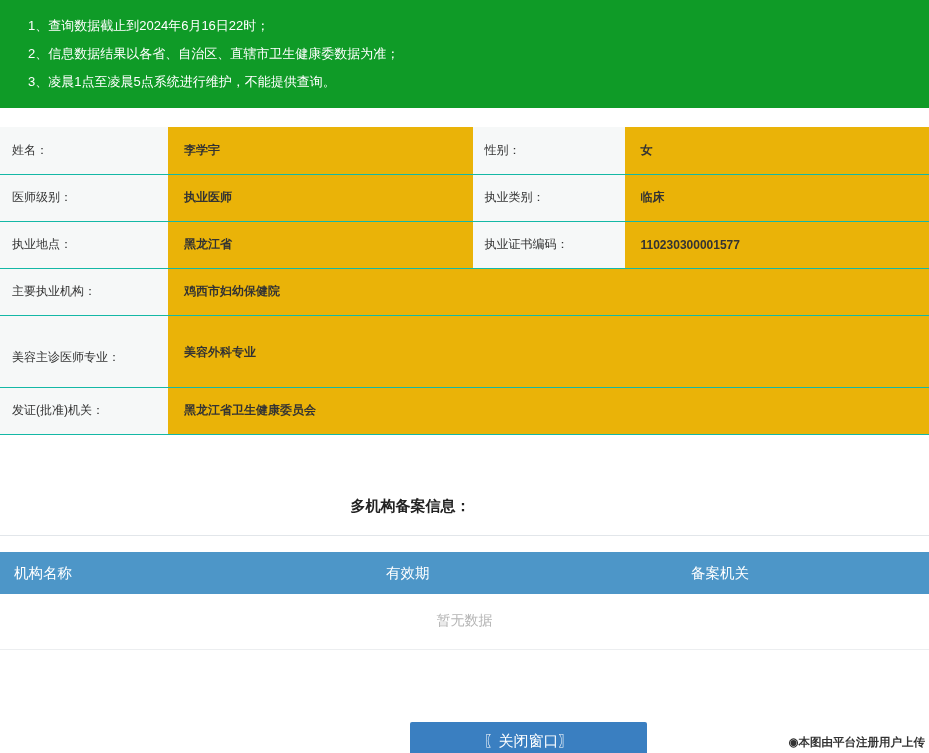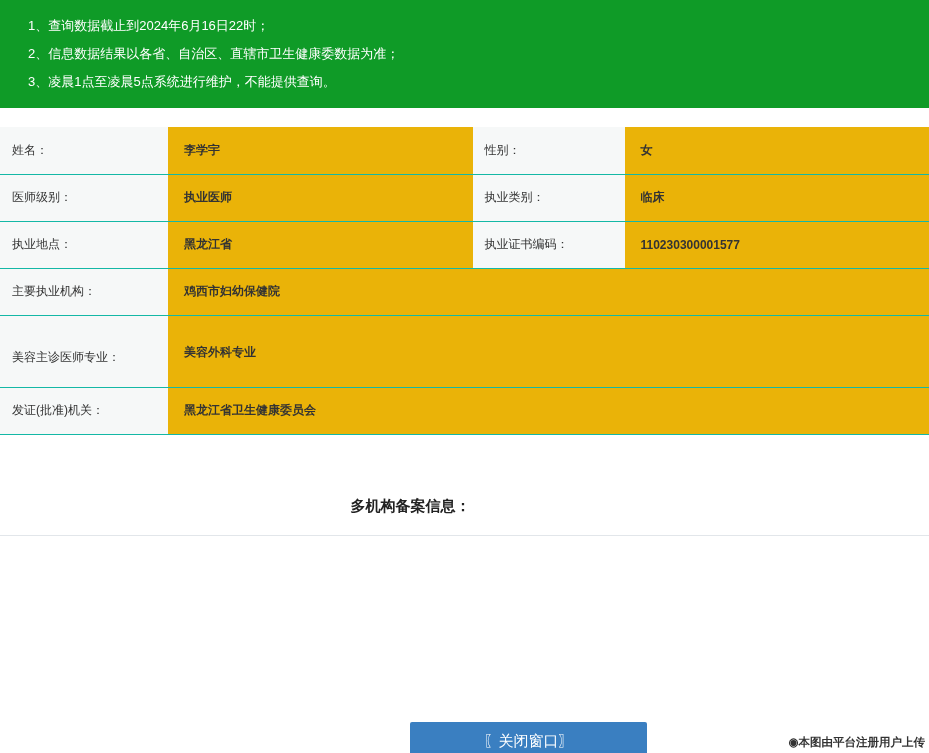--- a/index.html
+++ b/index.html
@@ -201,18 +201,30 @@
     <tr>
       <td class="label">发证(批准)机关：</td>
       <td class="value" colspan="3">黑龙江省卫生健康委员会</td>
     </tr>
   </tbody>
     </table>
 
   <div class="section-title">多机构备案信息：</div>
   <div class="divider"></div>
 
+  <table class="org-table">
+    <tbody>
+        <tr>
+      <th>机构名称</th>
+      <th>有效期</th>
+      <th>备案机关</th>
+    </tr>
+    <tr>
+      <td class="empty" colspan="3">暂无数据</td>
+    </tr>
+  </tbody>
+    </table>
 
   <button class="close-btn">〖关闭窗口〗</button>
 
   <div class="corner-mark">◉本图由平台注册用户上传</div>
 
 </div>
 
 </body></html>

